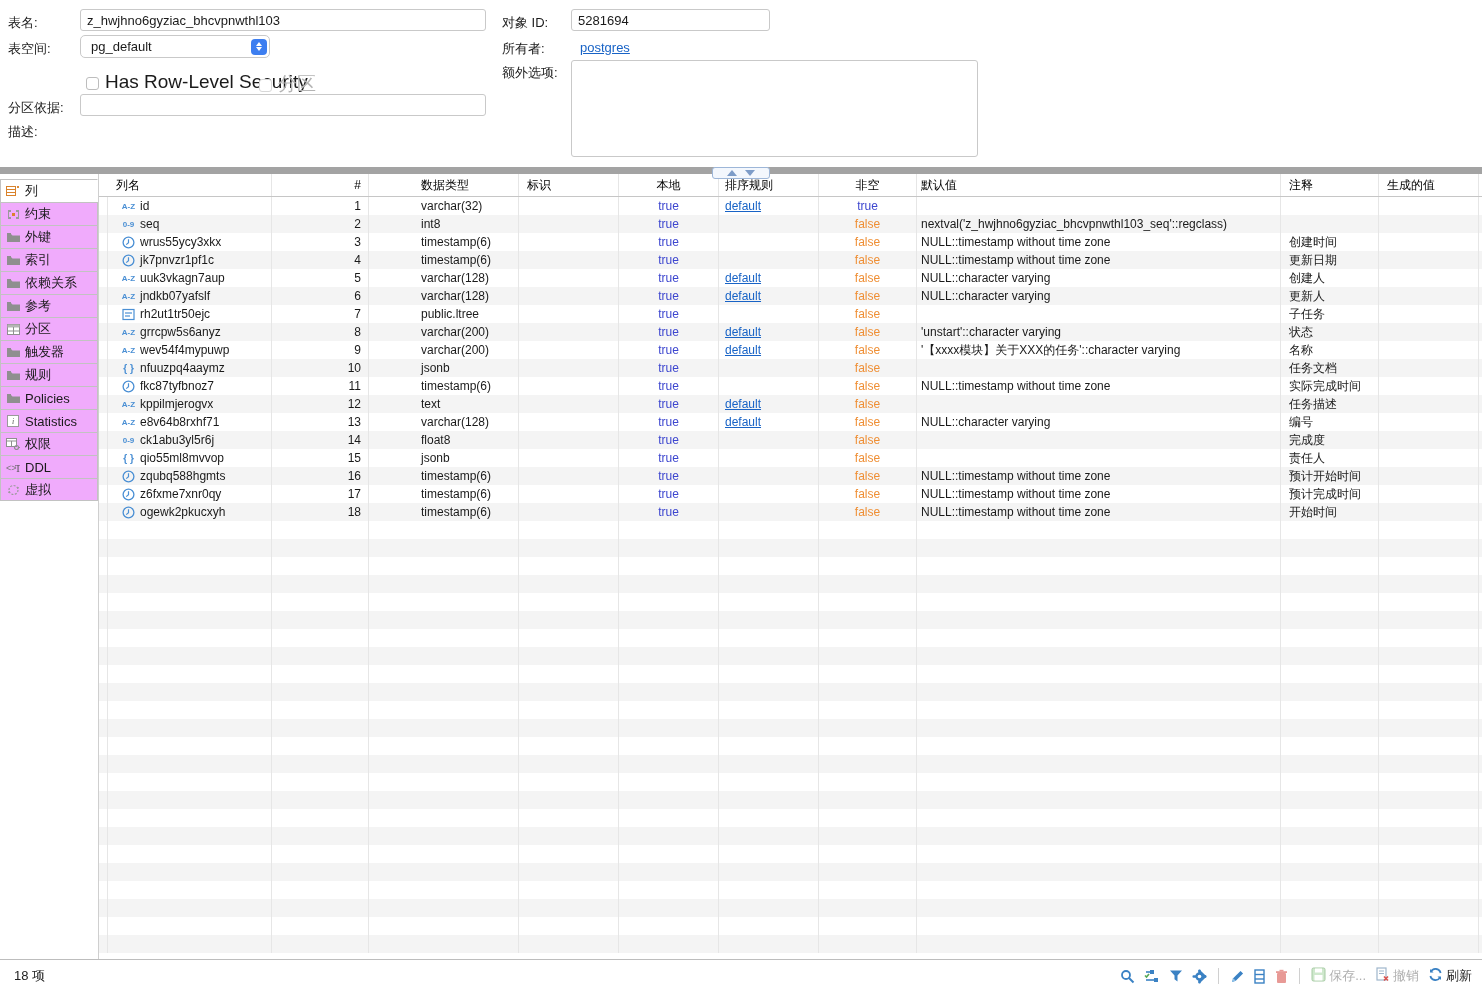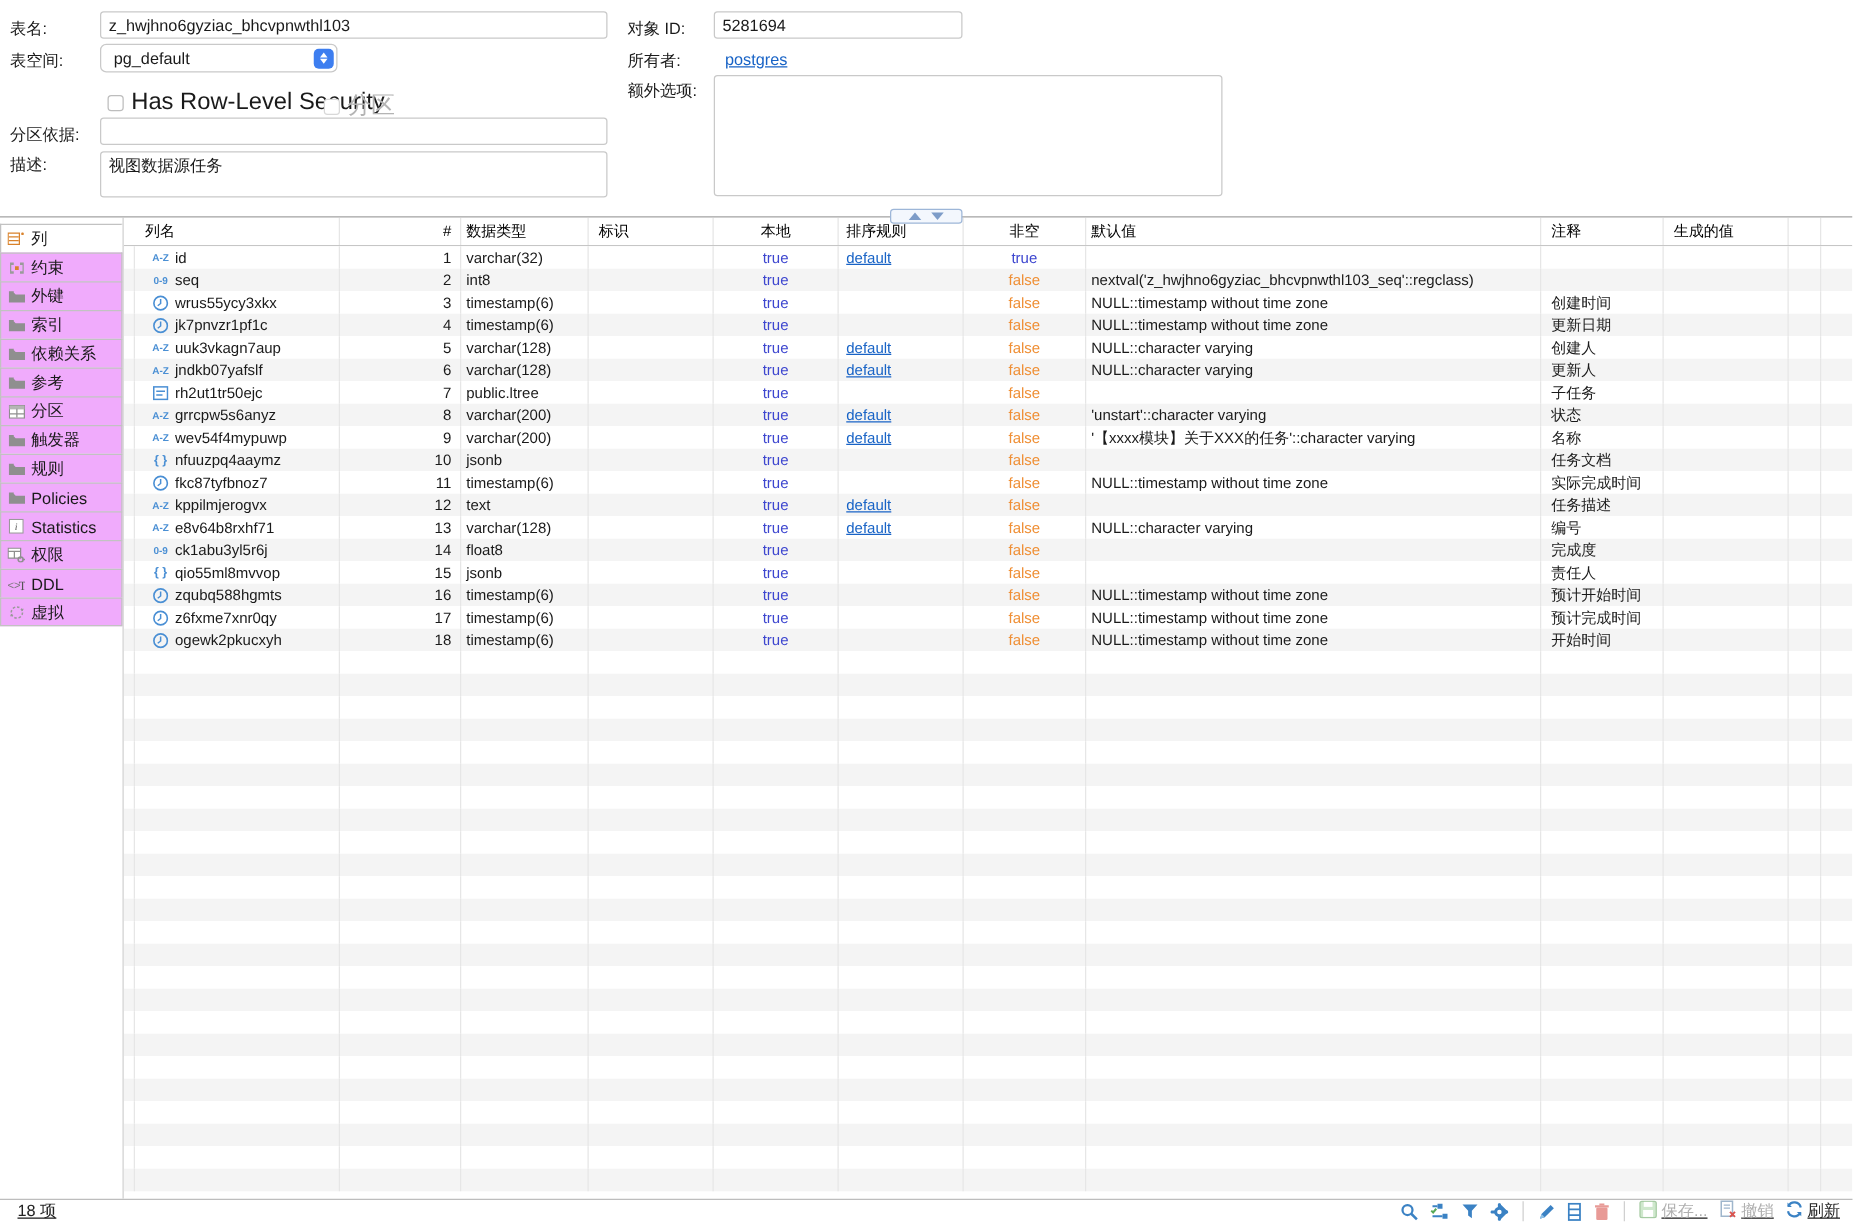--- a/index.html
+++ b/index.html
@@ -1,21 +1,21 @@
 <!DOCTYPE html>
 <html><head>
 <meta charset="utf-8">
 <style>
   * { margin:0; padding:0; box-sizing:border-box; }
   html,body { width:1482px; height:985px; overflow:hidden; background:#fff;
     font-family:"Liberation Sans", sans-serif; color:#1a1a1a; }
 
   
   .top-form { position:relative; width:100%; height:174px; background:#fff;
-    border-bottom:1px solid #a3a3a3; font-size:13px; }
+    border-bottom:7px solid #a3a3a3; font-size:13px; }
   .lbl { position:absolute; color:#1a1a1a; }
   .inp { position:absolute; border:1px solid #c9c9c9; border-radius:3px; background:#fff;
     font-size:13px; padding:2px 6px; color:#1a1a1a; font-family:"Liberation Sans",sans-serif; }
   .link { color:#1863c6; text-decoration:underline; cursor:pointer;text-align:right; }
   .sel { position:absolute; display:flex; align-items:center; justify-content:space-between;
     border:1px solid #c9c9c9; border-radius:5px; background:#fff; padding:1px 2px 1px 10px; }
   .sel-chevrons { width:16px; height:16px; border-radius:4px; background:#3d7ef0;
     display:flex; flex-direction:column; align-items:center; justify-content:center; gap:1px; }
   .sel-chevrons i { width:0; height:0; border-left:3px solid transparent; border-right:3px solid transparent; }
   .sel-chevrons .up { border-bottom:4px solid #fff; }
@@ -53,21 +53,21 @@
   .hrow .cell { color:#000; }
   .row { display:flex; height:18px; align-items:flex-end; background:#fff; }
   .row:nth-child(even) { background:#f4f4f4; }
   .cell { height:100%; display:flex; align-items:center; border-right:1px solid #e6e6e6;
     overflow:hidden; white-space:nowrap; padding:0 4px; }
   .c-gutter { width:9px; flex:0 0 9px; padding:0; }
   .c-name { width:164px; flex:0 0 164px; padding-left:13px; gap:4px; }
   .hrow .c-name { padding-left:8px; }
   .hrow .c-gutter { border-right:none; }
   .c-num { width:97px; flex:0 0 97px; justify-content:flex-end; padding-right:7px; }
-  .c-type { width:102px; flex:0 0 102px; }
+  .c-type { width:102px; flex:0 0 102px;margin-left:48px; }
   .c-ident { width:100px; flex:0 0 100px; padding-left:8px; }
   .c-local { width:100px; flex:0 0 100px; justify-content:center; }
   .c-coll { width:100px; flex:0 0 100px; padding-left:6px; }
   .c-nn { width:98px; flex:0 0 98px; justify-content:center; }
   .c-def { width:364px; flex:0 0 364px; }
   .c-com { width:98px; flex:0 0 98px; padding-left:8px; }
   .c-gen { width:100px; flex:0 0 100px; padding-left:8px; }
   .c-fill { width:26px; flex:0 0 26px; }
   .c-rest { flex:1; border-right:none; }
   .tv-true { color:#3d46cf; }
@@ -75,21 +75,21 @@
   .coll-link { color:#1863c6; text-decoration:underline; cursor:pointer; }
 
   
   .ric { display:inline-flex; align-items:center; justify-content:center; flex:0 0 15px;
     width:15px; height:13px; }
   .ric-txt { font-size:8px; font-weight:bold; color:#4a8fd4; letter-spacing:0; }
   .ric-json { font-size:10px; font-weight:bold; color:#4a8fd4; }
 
   
   .footer { position:absolute; left:0; bottom:0; width:100%; height:26px; background:#fff;
-    border-top:1px solid #bdbdbd; display:flex; align-items:flex-start; font-size:13px;text-decoration:underline; }
+    border-top:1px solid #bdbdbd; display:flex; align-items:flex-end; font-size:13px; }
   .fcount { margin-left:14px; color:#222; }
   .ftools { margin-left:auto; display:flex; align-items:center; gap:9px; padding-right:10px; }
   .fbtn { display:flex; align-items:center; gap:3px; cursor:pointer; }
   .fsep { width:1px; height:16px; background:#d0d0d0; margin:0 2px; }
   .flabel { color:#222; }
   .flabel.dis { color:#b0b0b0; }
 </style>
 </head>
 <body>
 
@@ -110,21 +110,20 @@
     <span class="chk"></span><span>Has Row-Level Security</span>
   </span>
   <span class="chkrow" style="left:259px;top:71px">
     <span class="chk dis"></span><span class="dim">分区</span>
   </span>
 
   <span class="lbl" style="left:8px;top:99px">分区依据:</span>
   <input class="inp" style="left: 80px; top: 94px; width: 406px; height: 22px;" type="text" value="">
 
   <span class="lbl" style="left:8px;top:123px">描述:</span>
-  <textarea class="inp" style="left: 80px; top: 121px; width: 406px; height: 37px;">视图数据源任务</textarea>
 
   <span class="lbl" style="left:502px;top:14px">对象 ID:</span>
   <input class="inp" style="left: 571px; top: 9px; width: 199px; height: 22px;" type="text" value="5281694">
 
   <span class="lbl" style="left:502px;top:40px">所有者:</span>
   <span class="lbl link" style="left:580px;top:40px">postgres</span>
 
   <span class="lbl" style="left:502px;top:64px">额外选项:</span>
   <textarea class="inp" style="left: 571px; top: 60px; width: 407px; height: 97px;"></textarea>
 </div>

